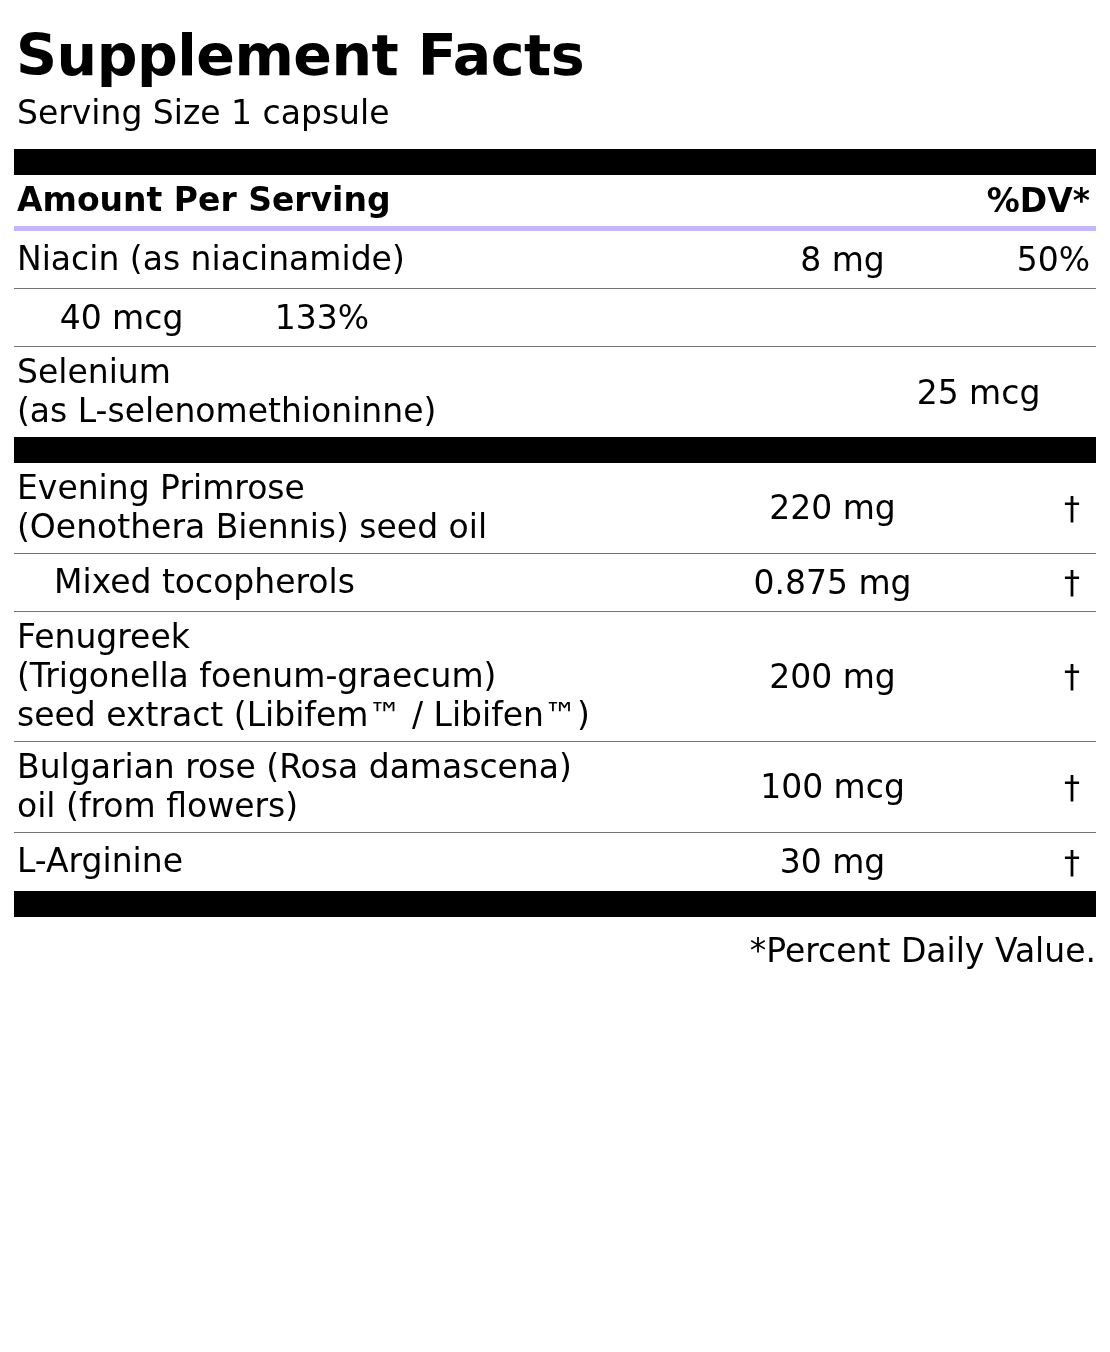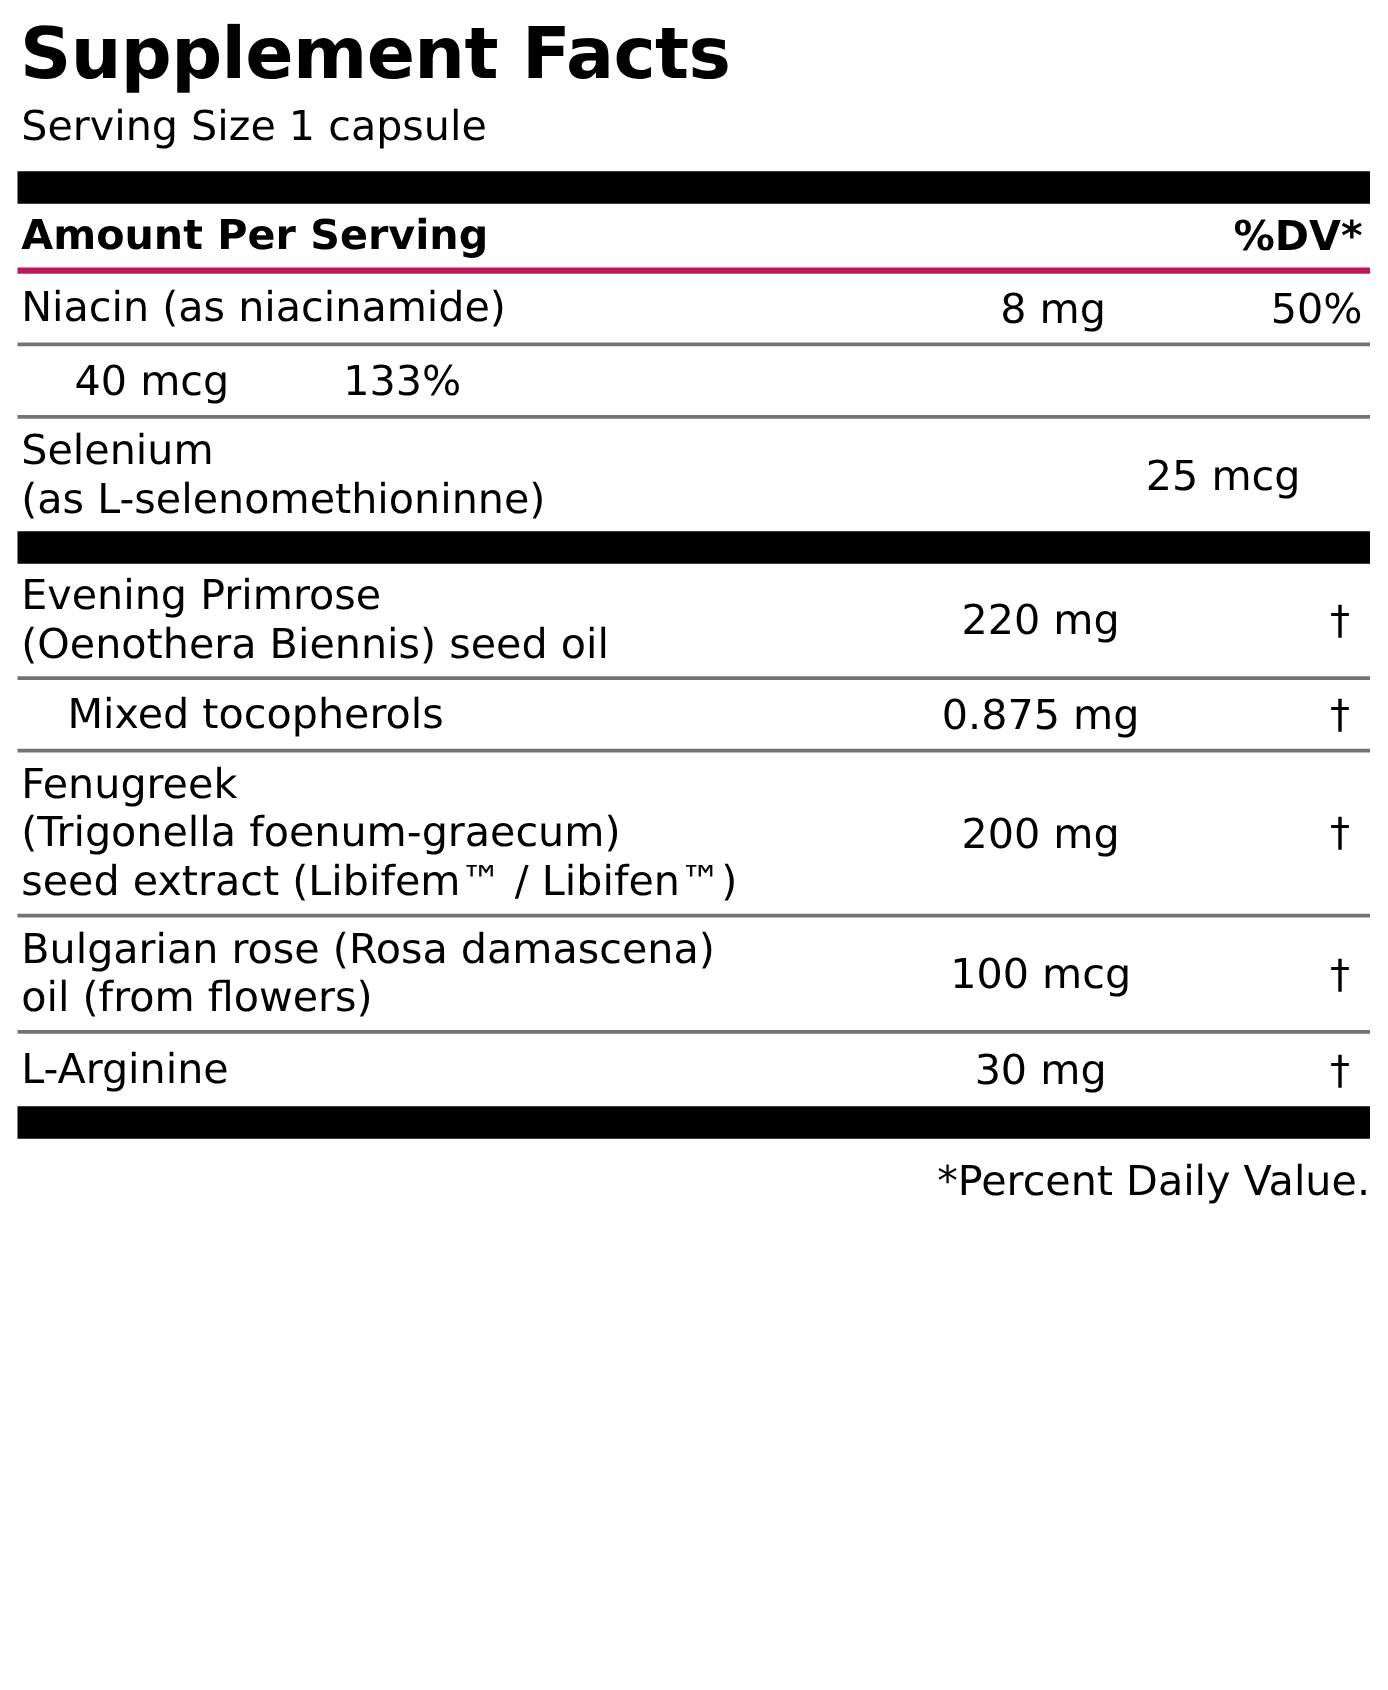--- a/index.html
+++ b/index.html
@@ -12,20 +12,21 @@
     height: 1352px;
     font-family: "DejaVu Sans", sans-serif;
     color: #000000;
     overflow: hidden;
   }
   .panel {
     box-sizing: border-box;
     width: 1110px;
     height: 1164px;
     padding: 10px 14px 0 14px;
+    margin-top: 12px;
   }
   .title {
     font-size: 57px;
     font-weight: bold;
     line-height: 1.05;
     letter-spacing: -0.5px;
     margin: 4px 0 6px 2px;
   }
   .serving-line {
     font-size: 33px;
@@ -38,25 +39,25 @@
     background: #000000;
     margin-top: 16px;
   }
   .bar-thick.second {
     margin-top: 0;
   }
   .row {
     display: flex;
     align-items: center;
     box-sizing: border-box;
-    border-bottom: 3px solid #737373;
+    border-bottom: 1px solid #737373;
     min-height: 58px;
   }
   .row.header-row {
-    border-bottom: 5px solid #be185d;
+    border-bottom: 5px solid #c4b5fd;
     min-height: 56px;
   }
   .row.no-border {
     border-bottom: none;
   }
   .cell-name {
     flex: 1 1 auto;
     font-size: 33px;
     line-height: 1.18;
     padding: 6px 4px 6px 3px;

